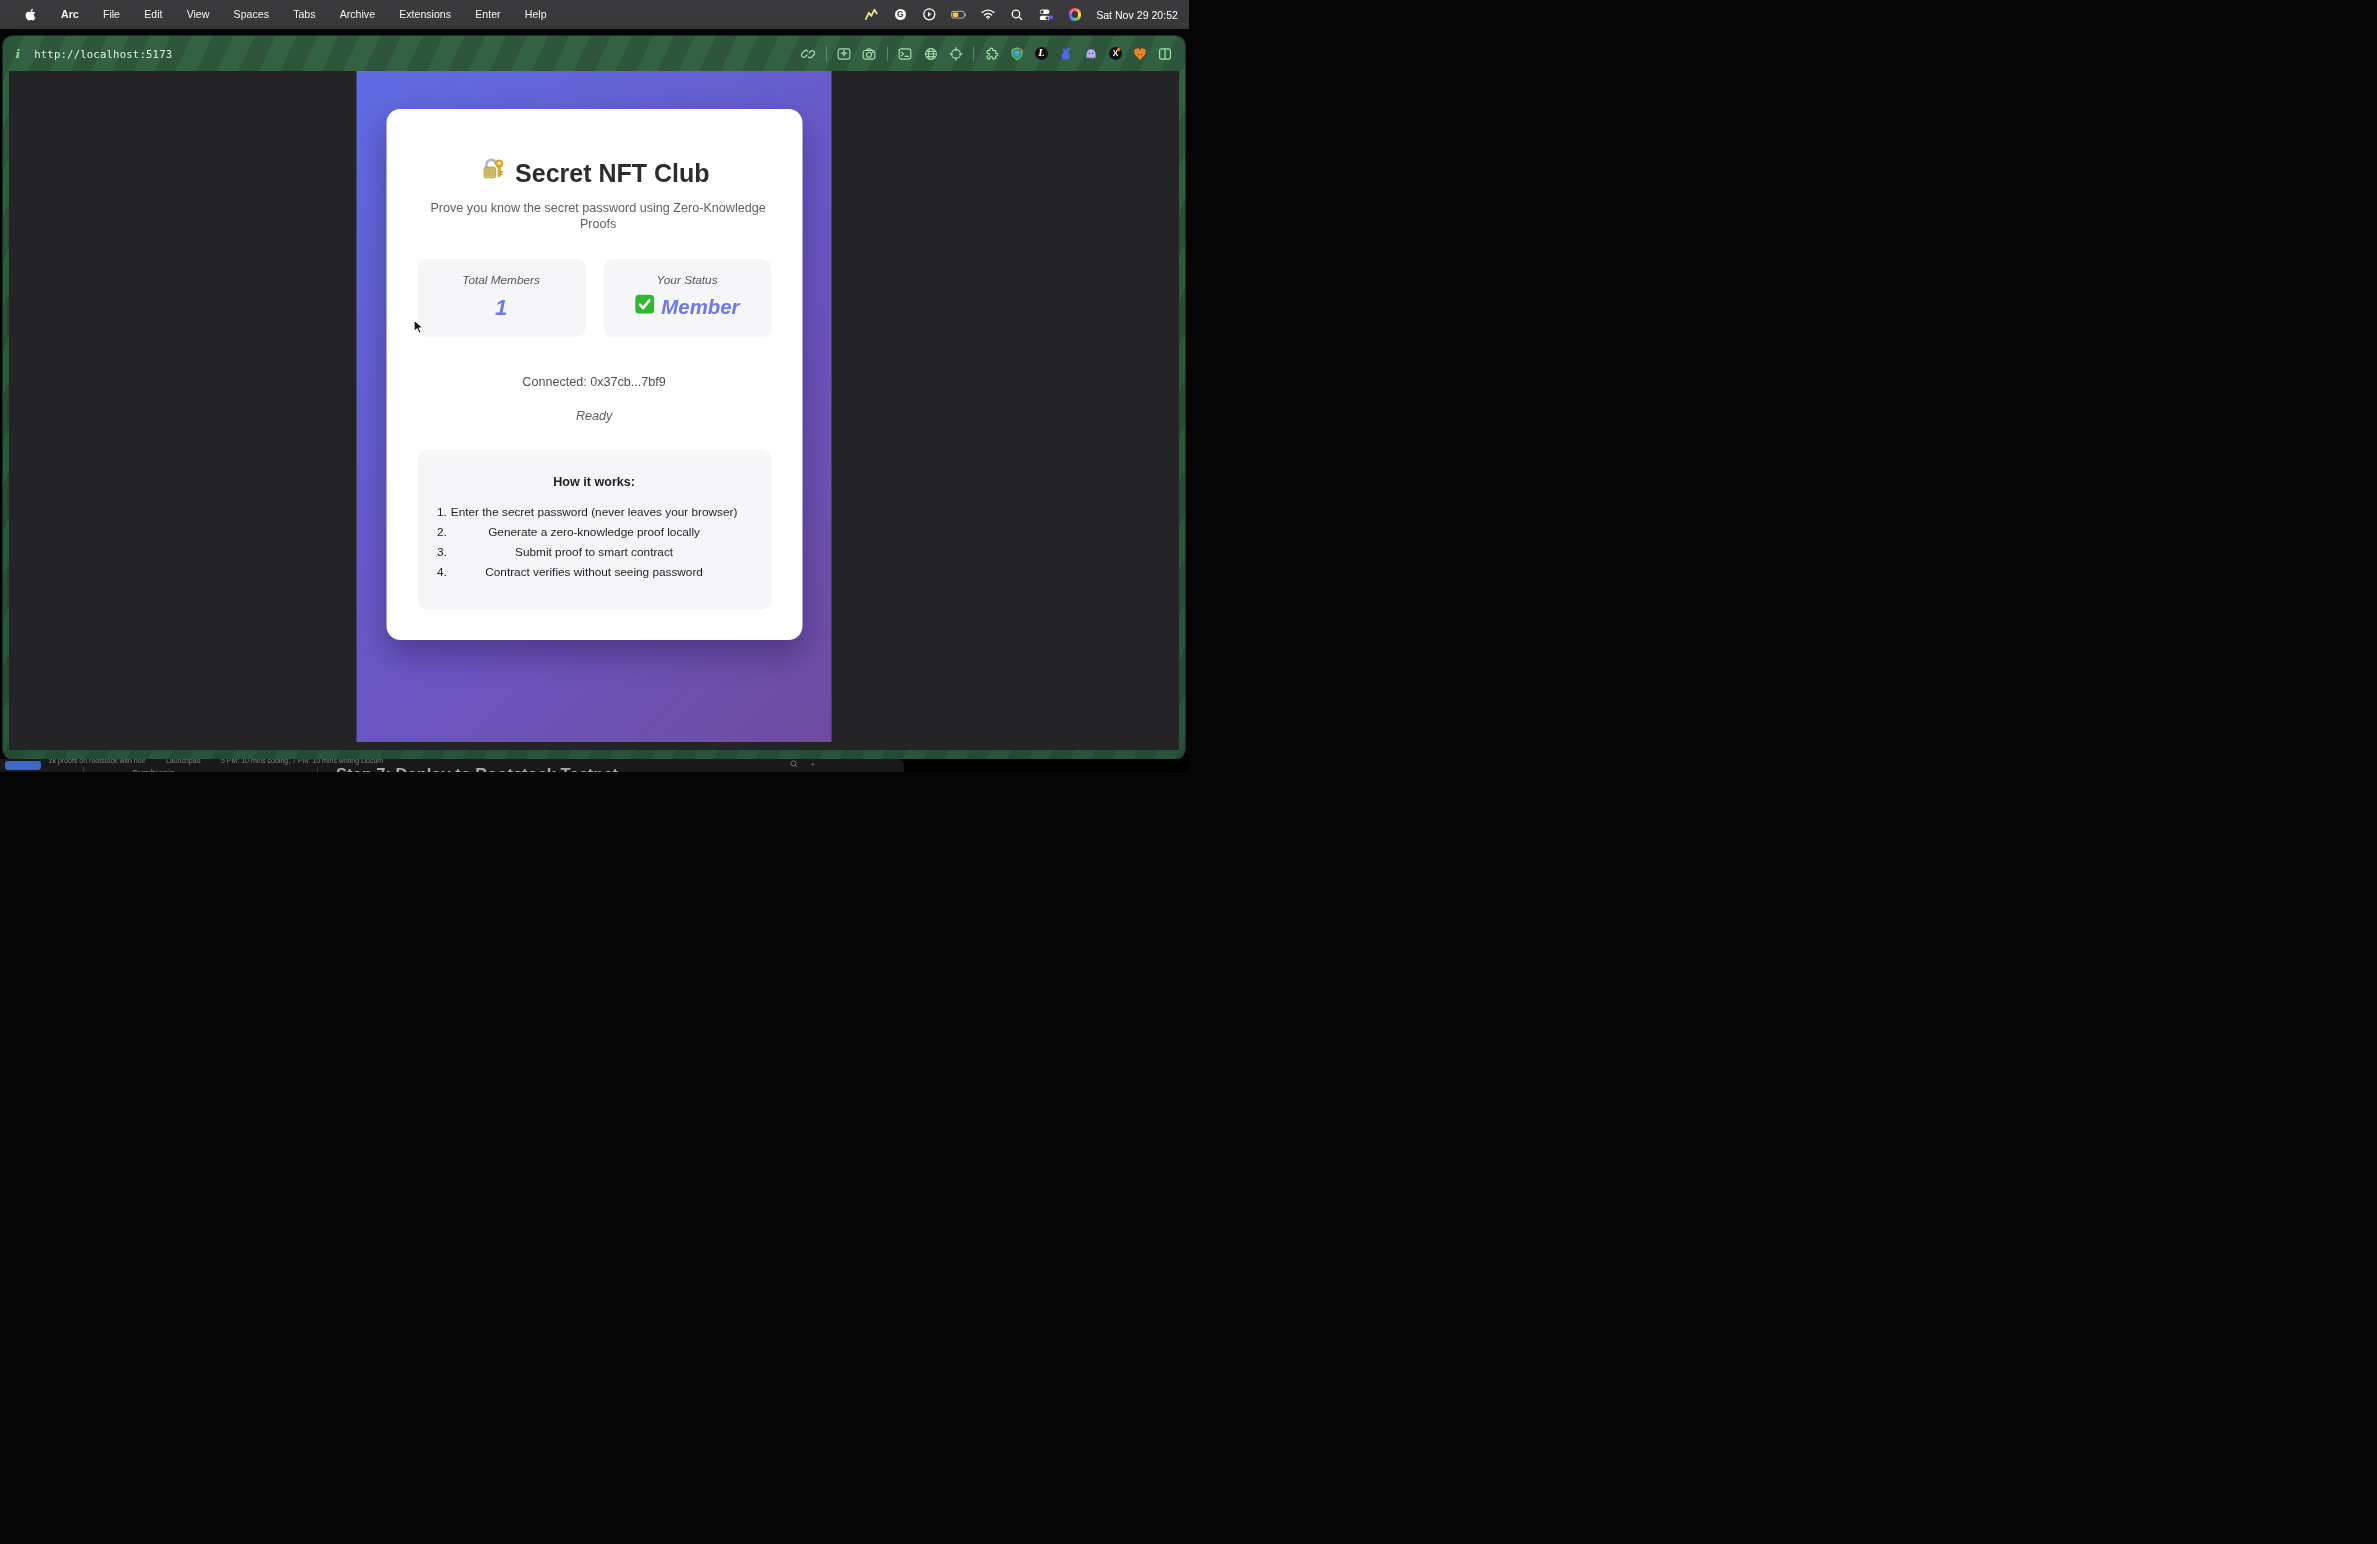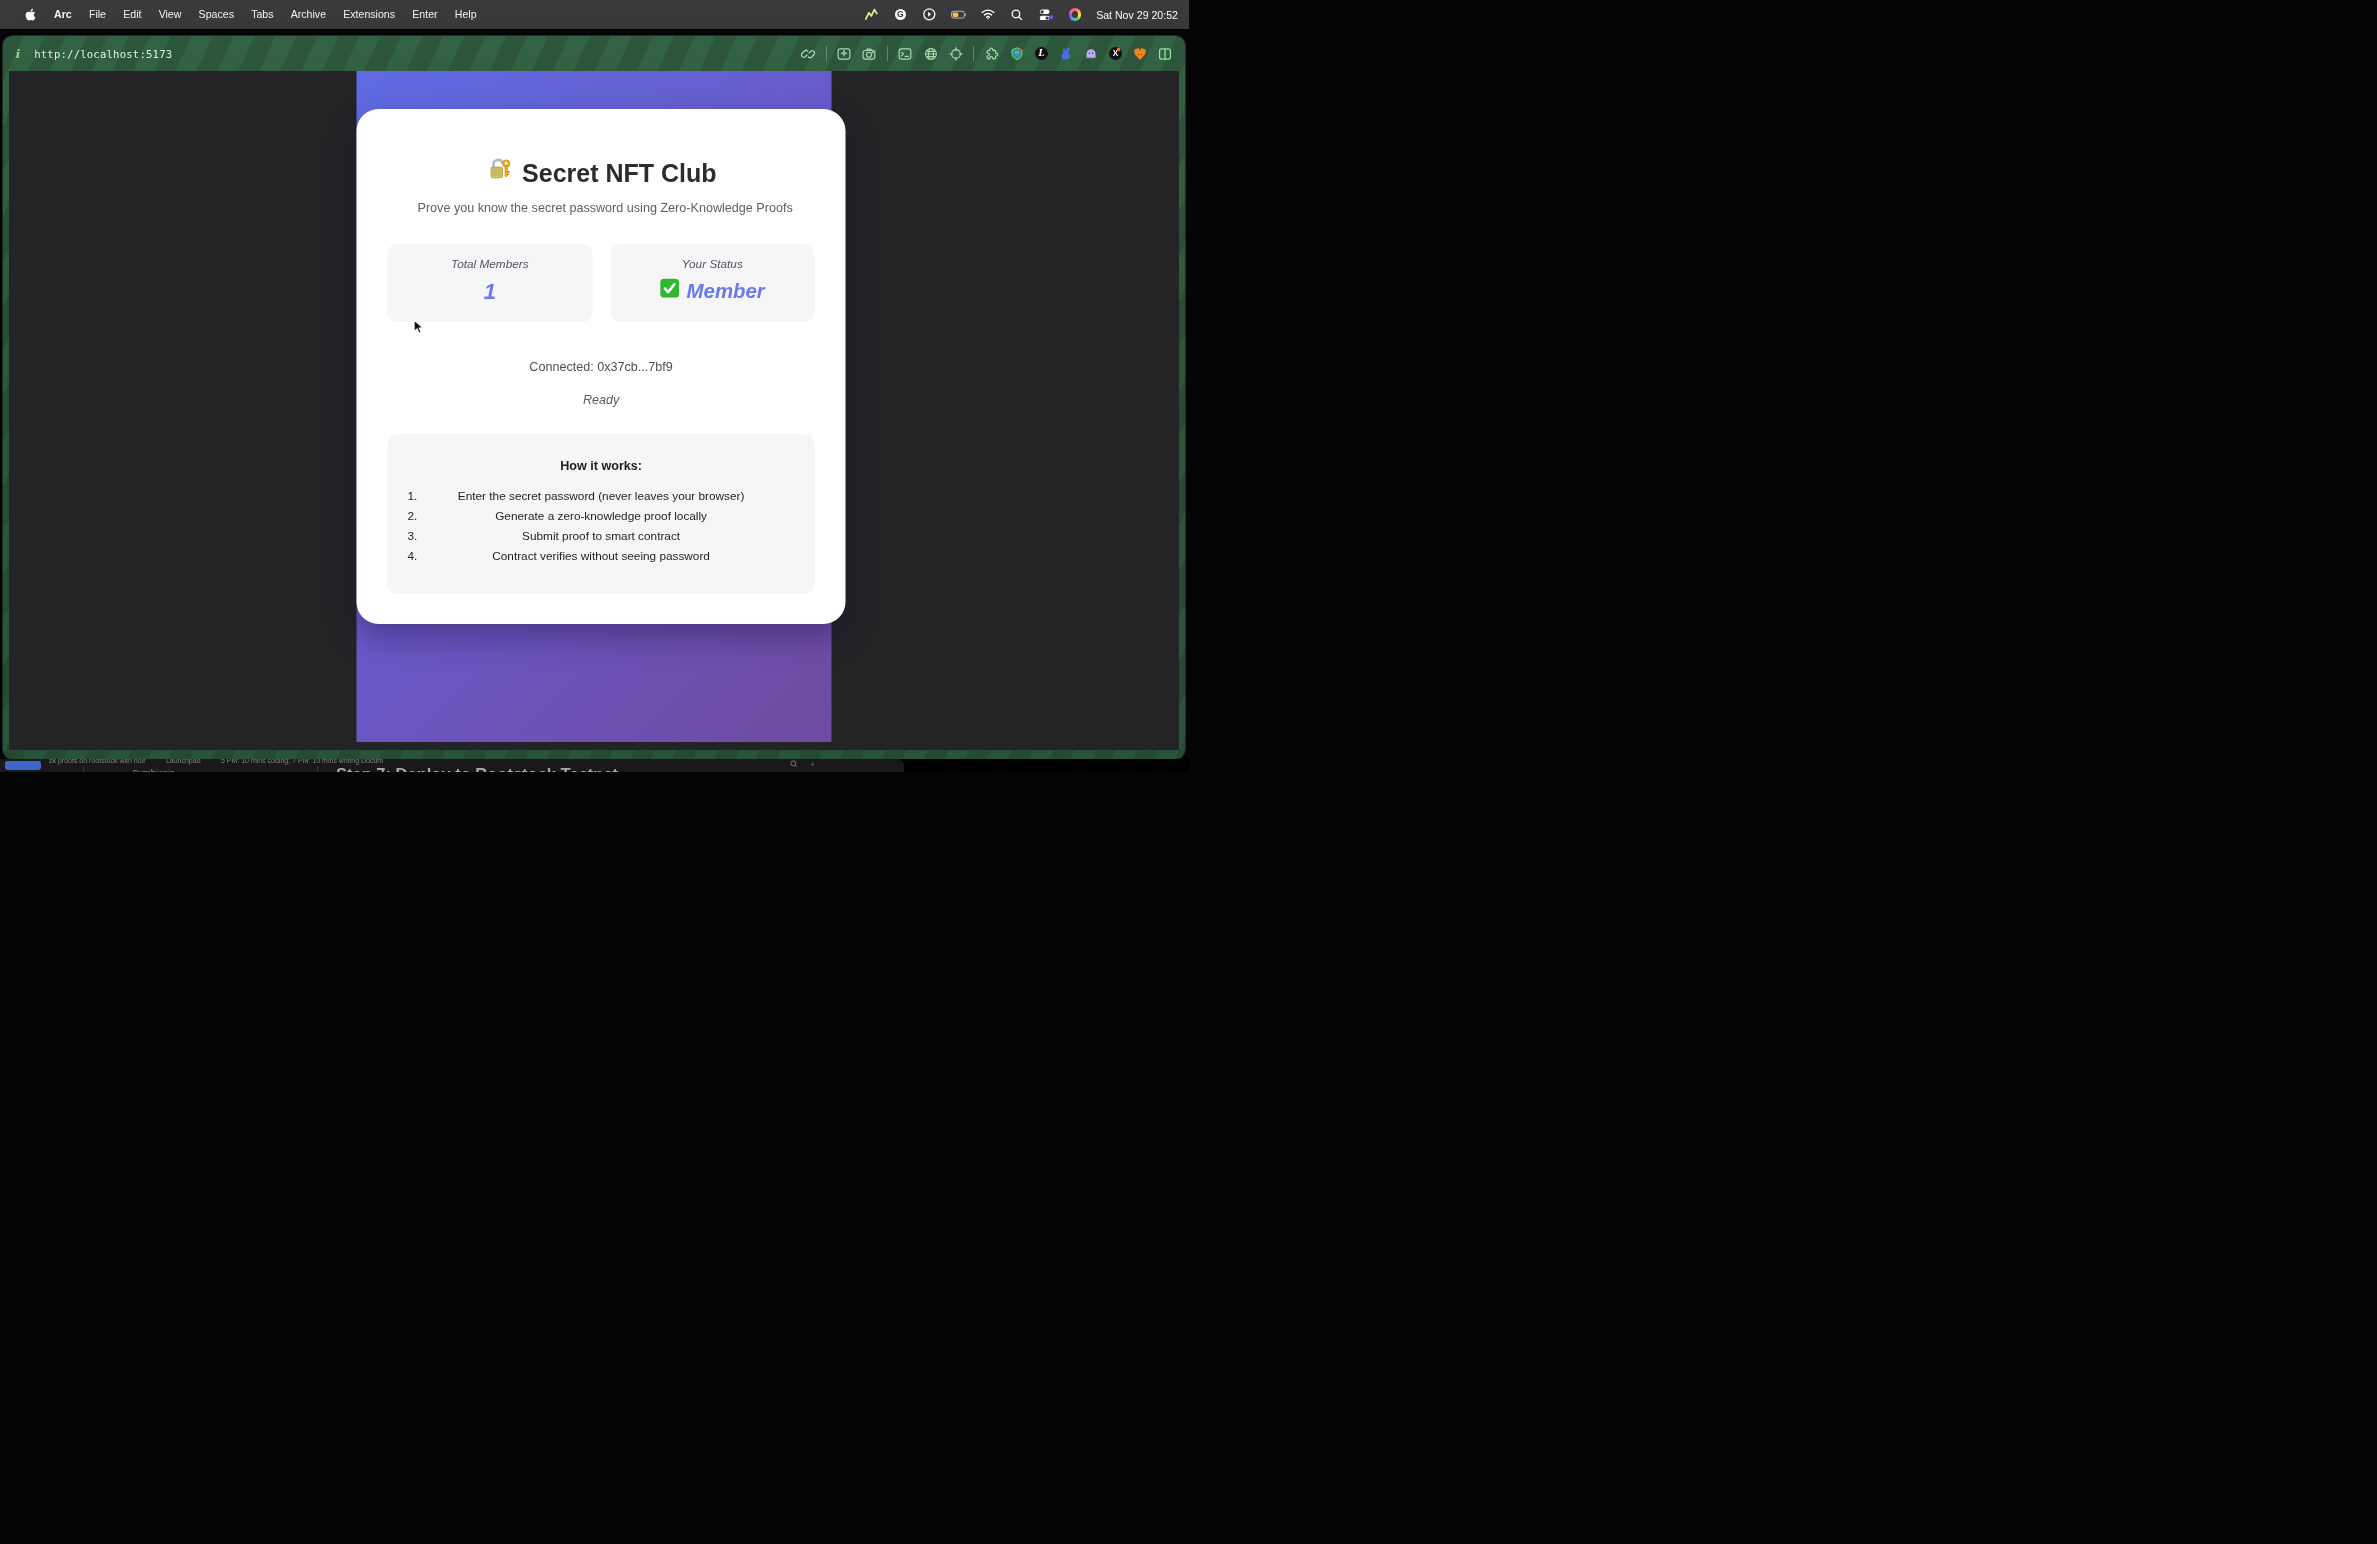--- a/index.html
+++ b/index.html
@@ -3,21 +3,21 @@
 <meta charset="utf-8">
 <style>
   html,body{margin:0;padding:0;background:#050505;width:1189px;height:772px;overflow:hidden;
     font-family:"Liberation Sans","DejaVu Sans",sans-serif;}
   *{box-sizing:border-box;}
   .stage{position:relative;width:1189px;height:772px;background:#060606;}
 
   
   .menubar{position:absolute;left:0;top:0;width:1189px;height:29px;background:#3a393b;
     display:flex;align-items:center;color:#fff;font-size:10.6px;}
-  .mb-left{display:flex;align-items:center;gap:0;padding-left:15.7px;}
+  .mb-left{display:flex;align-items:center;gap:7px;padding-left:15.7px;}
   .mb-apple{display:flex;align-items:center;padding:0 9.4px;}
   .mb-item{padding:0 8.6px;font-weight:500;color:rgba(255,255,255,.95);cursor:default;}
   .mb-item.first{font-weight:700;}
   .mb-right{margin-left:auto;display:flex;align-items:center;gap:13.4px;padding-right:11px;}
   .mb-ic{display:flex;align-items:center;justify-content:center;width:15.7px;height:14px;}
   .mb-g{width:11.8px;height:11.8px;border-radius:50%;background:#fff;color:#3a393b;font-weight:800;
     font-size:8.6px;display:flex;align-items:center;justify-content:center;}
   .mb-rainbow{width:12.6px;height:12.6px;border-radius:50%;
     background:conic-gradient(#ff5f5f,#ffb84d,#ffe44d,#58d35a,#4db5ff,#7a5cff,#ff5fd0,#ff5f5f);
     position:relative;}
@@ -43,21 +43,21 @@
     display:flex;align-items:center;justify-content:center;}
   .xcircle{width:13.4px;height:13.4px;border-radius:50%;background:#131313;color:#fff;position:relative;
     font-weight:800;font-size:8.3px;display:flex;align-items:center;justify-content:center;}
   .xcircle i{position:absolute;right:1.6px;top:1.6px;width:3.1px;height:3.1px;border-radius:0.8px;
     background:#ff7a1a;transform:rotate(20deg);}
 
   
   .viewport{position:absolute;left:6.3px;right:6.3px;top:35px;bottom:8.6px;background:#242427;overflow:hidden;}
   .page-col{position:absolute;left:50%;transform:translateX(-50%);top:0;width:475px;height:671px;
     background:linear-gradient(135deg,#5f6be2 0%,#6a57c4 55%,#6f4ba0 100%);}
-  .card{position:relative;margin:38px auto 0;width:489px;background:#ffffff;border-radius:22px;
+  .card{position:relative;margin:38px auto 0;width:416px;background:#ffffff;border-radius:14px;
     padding:36px 31px 30px;box-shadow:0 14px 31px rgba(20,10,50,.35);}
   .card-title{margin-top:11px;text-align:center;font-size:25px;line-height:31px;font-weight:700;
     color:#2c2c2e;display:flex;align-items:center;justify-content:center;gap:9.4px;}
   .card-sub{margin-top:11px;text-align:center;font-size:12.6px;line-height:15.7px;color:#5f5f63;margin-left:8px;}
   .stats{margin-top:27px;display:flex;gap:18px;font-style:italic;}
   .stat{flex:1;background:#f6f6f8;border-radius:9.4px;height:78px;padding-top:15.7px;text-align:center;}
   .stat-label{font-size:11.8px;line-height:11.8px;color:#55555a;}
   .stat-value{margin-top:7px;font-size:22px;line-height:27px;font-weight:700;color:#6b79ea;}
   .stat-value.status{display:flex;align-items:flex-start;justify-content:center;gap:6.3px;font-size:20.4px;}
   .connected{margin-top:38px;text-align:center;font-size:12.6px;line-height:15.7px;color:#4f4f54;}

